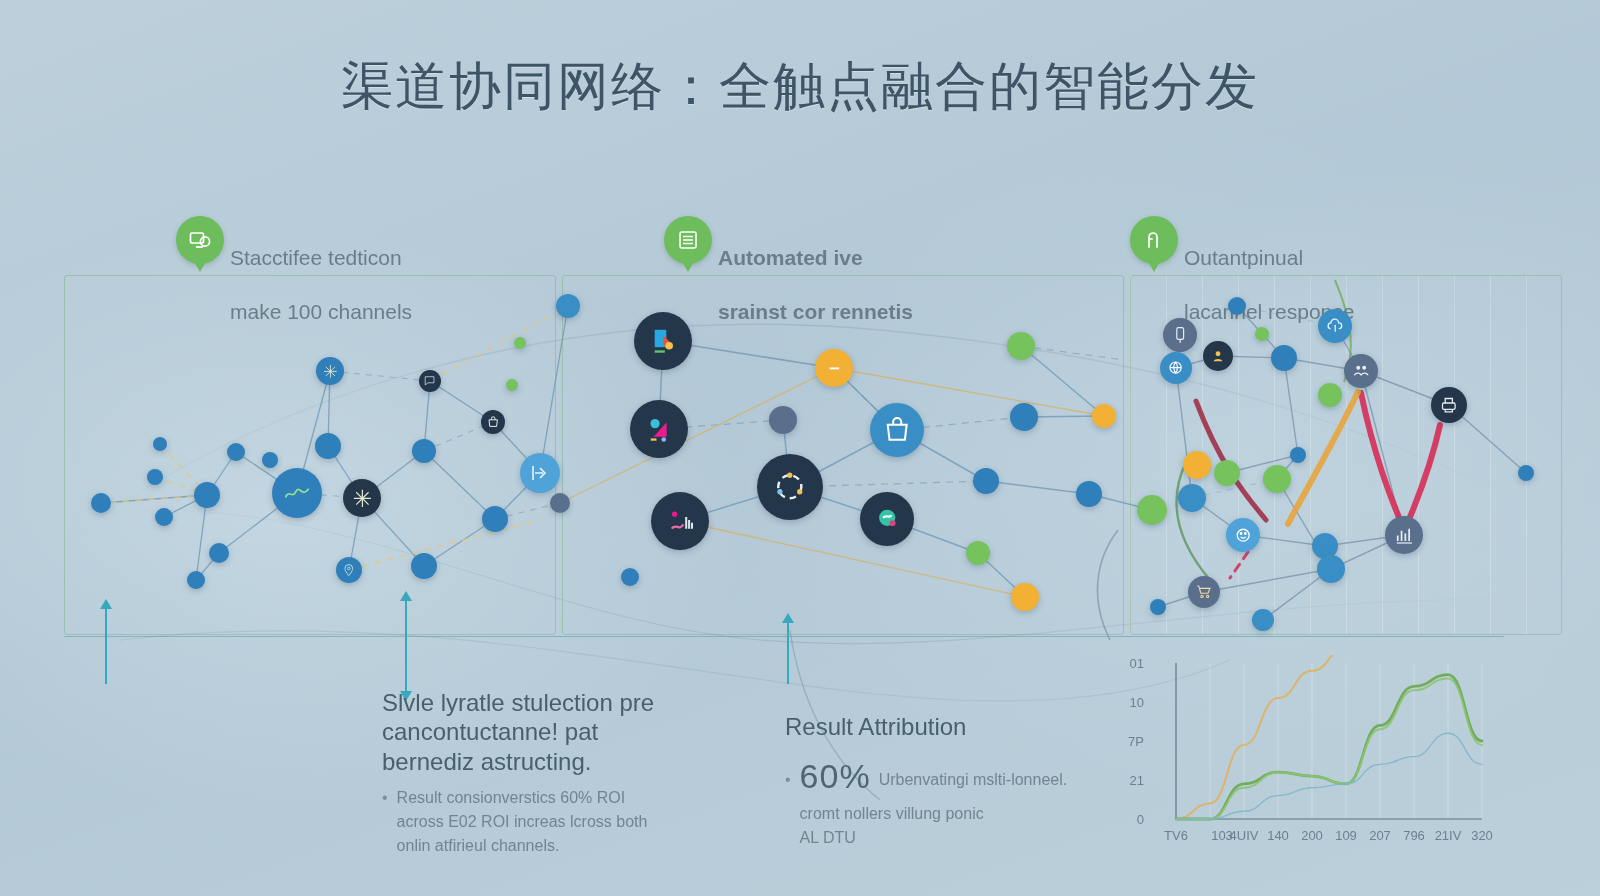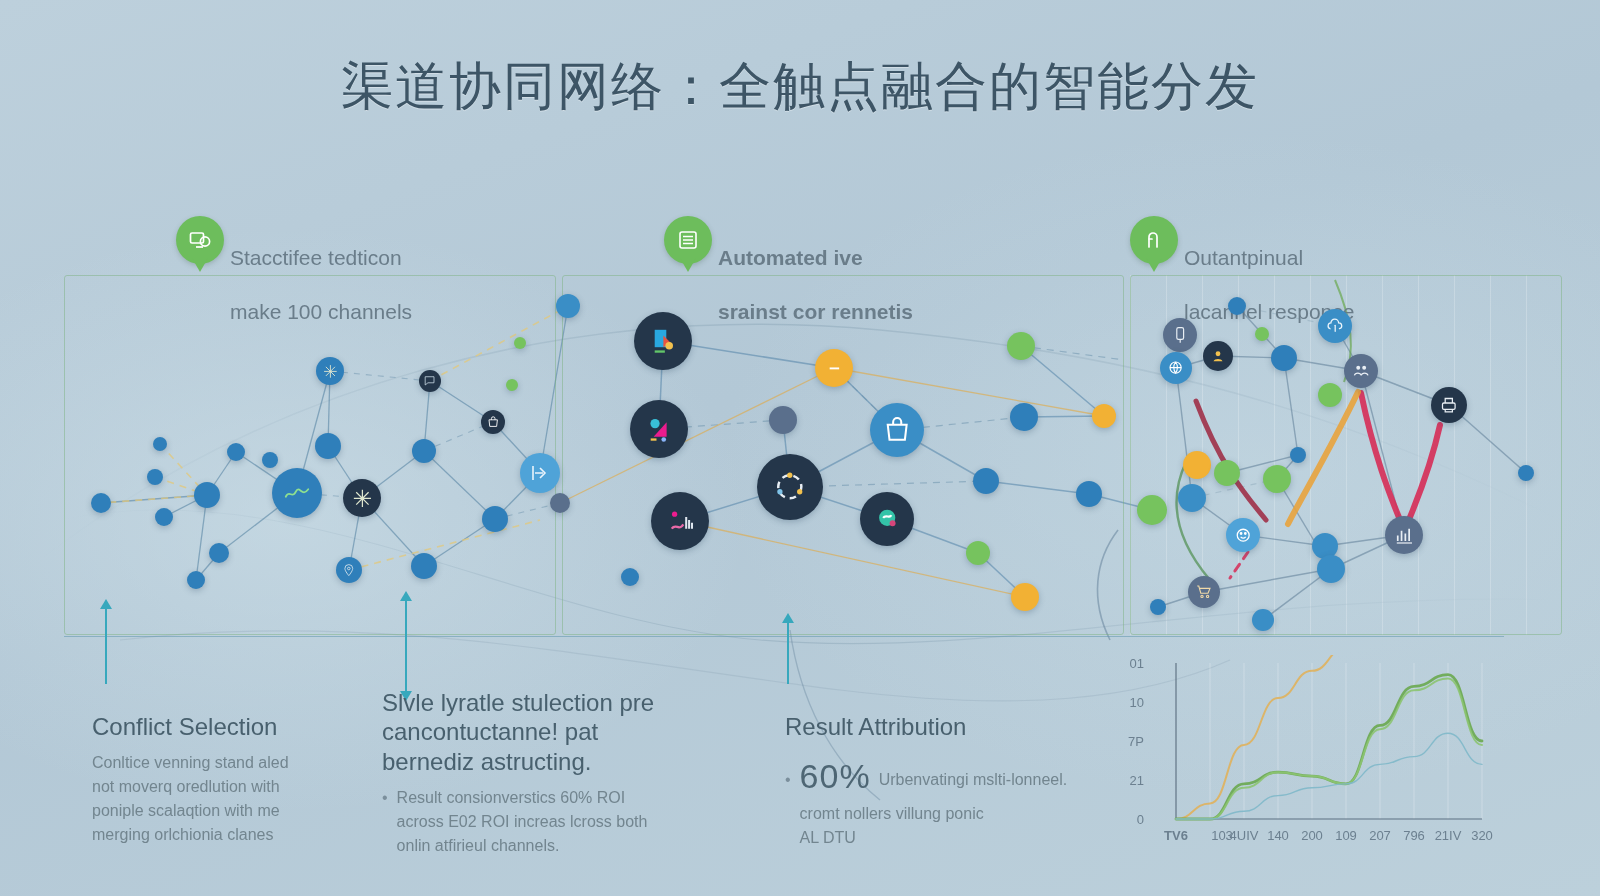--- a/index.html
+++ b/index.html
@@ -447,27 +447,20 @@
       <div class="node blue plain" style="left: 1158px; top: 607px; width: 16px; height: 16px;"></div>
       <div class="node blue2 plain" style="left: 1263px; top: 620px; width: 22px; height: 22px;"></div>
       <div class="node blue plain" style="left: 1526px; top: 473px; width: 16px; height: 16px;"></div>
     </div>
 
   <div class="divider"></div>
   <div class="uarrow" id="arrow-1"></div>
   <div class="uarrow dbl" id="arrow-2"></div>
   <div class="uarrow" id="arrow-3"></div>
 
-  <div class="block" id="block-1">
-    <h3>Conflict Selection</h3>
-    <p>Conltice venning stand aled
-not moverq oredlution with
-poniple scalaqtion with me
-merging orlchionia clanes</p>
-  </div>
 
   <div class="block" id="block-2">
     <h3>Slvle lyratle stulection
 pre cancontuctanne!
 pat bernediz astructing.</h3>
     <div class="bul">
       <span class="dot">•</span>
       <p>Result consionverstics 60% ROI
 across E02 ROI increas lcross both
 onlin atfirieul channels.</p>
@@ -502,21 +495,21 @@
         <path d="M 26 164 C 43 164, 43 164, 60 164 C 77 164, 77 128.9, 94 128.9 C 111 128.9, 111 117.2, 128 117.2 C 145 117.2, 145 121.1, 162 121.1 C 179 121.1, 179 128.9, 196 128.9 C 213 128.9, 213 70.4, 230 70.4 C 247 70.4, 247 31.400000000000006, 264 31.400000000000006 C 281 31.400000000000006, 281 19.69999999999999, 298 19.69999999999999 C 315 19.69999999999999, 315 86, 332 86" fill="none" stroke="#6aa84f" stroke-width="2.8" stroke-opacity=".9" stroke-linecap="round"></path>
         <path d="M 26 164 C 43 164, 43 164, 60 164 C 77 164, 77 132.8, 94 132.8 C 111 132.8, 111 117.2, 128 117.2 C 145 117.2, 145 121.1, 162 121.1 C 179 121.1, 179 128.9, 196 128.9 C 213 128.9, 213 74.30000000000001, 230 74.30000000000001 C 247 74.30000000000001, 247 35.30000000000001, 264 35.30000000000001 C 281 35.30000000000001, 281 23.599999999999994, 298 23.599999999999994 C 315 23.599999999999994, 315 89.9, 332 89.9" fill="none" stroke="#8cc471" stroke-width="2" stroke-opacity=".9" stroke-linecap="round"></path>
         <path d="M 26 164 C 43 164, 43 164, 60 164 C 77 164, 77 156.2, 94 156.2 C 111 156.2, 111 140.6, 128 140.6 C 145 140.6, 145 132.8, 162 132.8 C 179 132.8, 179 128.9, 196 128.9 C 213 128.9, 213 109.4, 230 109.4 C 247 109.4, 247 101.6, 264 101.6 C 281 101.6, 281 78.19999999999999, 298 78.19999999999999 C 315 78.19999999999999, 315 109.4, 332 109.4" fill="none" stroke="#7fb8c9" stroke-width="1.4" stroke-opacity=".9" stroke-linecap="round"></path>
       </svg>
     <div id="mini-labels">
         <div class="ylab" style="top: 8px;">01</div>
         <div class="ylab" style="top: 47px;">10</div>
         <div class="ylab" style="top: 86px;">7P</div>
         <div class="ylab" style="top: 125px;">21</div>
         <div class="ylab" style="top: 164px;">0</div>
-        <div class="xlab" style="left: 26px; position: absolute; top: 168px; font-weight: bold;">TV6</div>
+        <div class="xlab" style="left: 26px; position: absolute; top: 168px;">TV6</div>
         <div class="xlab" style="left: 72px; position: absolute; top: 168px;">103</div>
         <div class="xlab" style="left: 94px; position: absolute; top: 168px;">4UIV</div>
         <div class="xlab" style="left: 128px; position: absolute; top: 168px;">140</div>
         <div class="xlab" style="left: 162px; position: absolute; top: 168px;">200</div>
         <div class="xlab" style="left: 196px; position: absolute; top: 168px;">109</div>
         <div class="xlab" style="left: 230px; position: absolute; top: 168px;">207</div>
         <div class="xlab" style="left: 264px; position: absolute; top: 168px;">796</div>
         <div class="xlab" style="left: 298px; position: absolute; top: 168px;">21IV</div>
         <div class="xlab" style="left: 332px; position: absolute; top: 168px;">320</div>
       </div>

